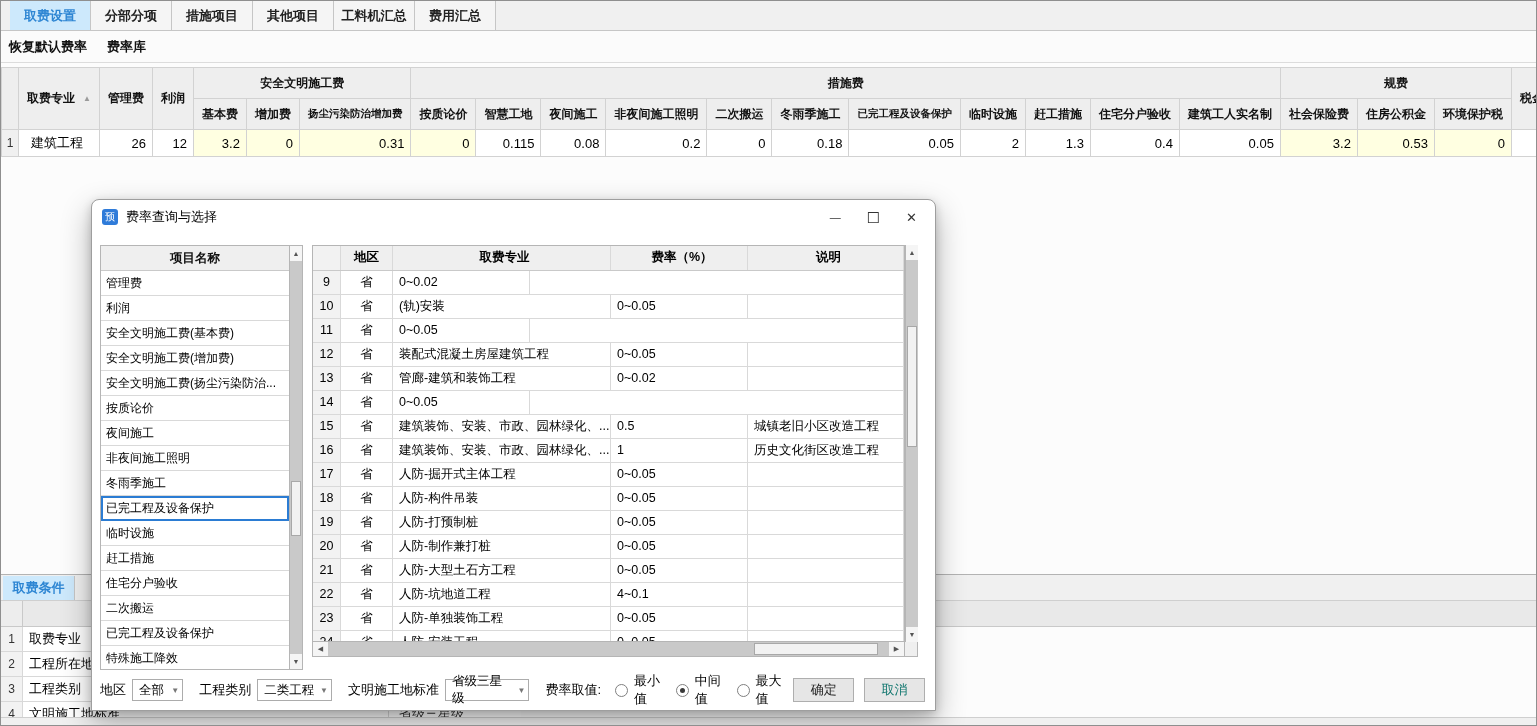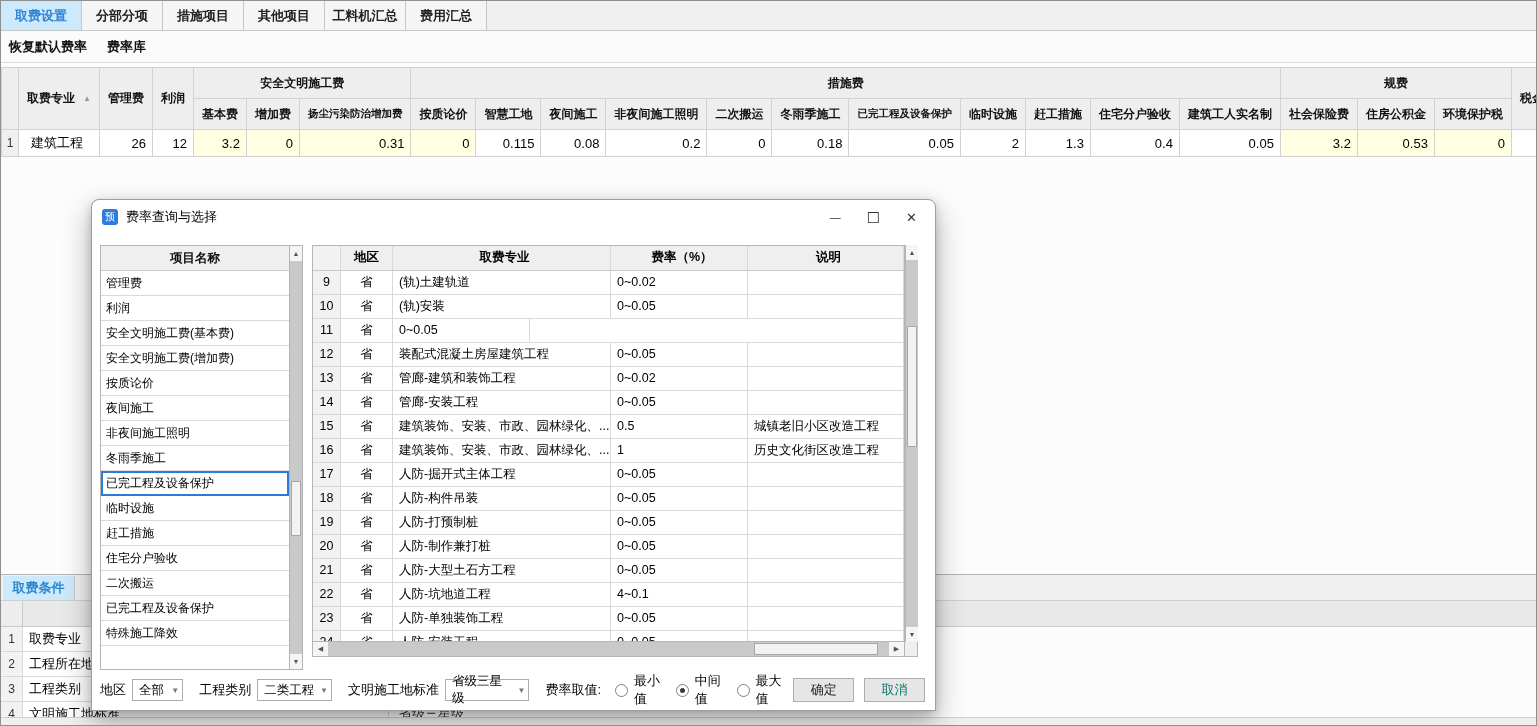--- a/index.html
+++ b/index.html
@@ -6,21 +6,21 @@
   body { background:#ddd; font-family:"Liberation Sans","DejaVu Sans",sans-serif; }
   .window{ position:relative; width:1537px; height:726px; background:#fcfcfc;
            border:1px solid #8f8f8f; overflow:hidden; }
 
   
   .tabbar{ position:absolute; top:0; left:0; right:0; height:30px; background:#f0f0f0;
            border-bottom:1px solid #c6c6c6; display:flex; }
   .tab{ width:81px; display:flex; align-items:center; justify-content:center;
         font-size:13px; font-weight:600; color:#222; background:#f5f5f5;
         border-right:1px solid #c6c6c6; cursor:default; }
-  .tab.active{ background:#cde9fc; color:#2e86d3; }
+  .tab.active{ background:#cde9fc; color:#2e86d3;margin-left:9px; }
 
   
   .toolbar{ position:absolute; top:30px; left:0; right:0; height:32px; background:#fbfbfb;
             border-bottom:1px solid #dcdcdc; display:flex; align-items:center; gap:20px;
             padding-left:8px; font-size:13px; font-weight:600; color:#111; }
 
   
   .fee-table-wrap{ position:absolute; top:66px; left:0; width:1537px; overflow:hidden; }
   table.fee{ border-collapse:collapse; table-layout:fixed; }
   table.fee th, table.fee td{ border:1px solid #d2d2d2; overflow:hidden; white-space:nowrap; }
@@ -270,20 +270,21 @@
       </div>
     </div>
 
     <div class="dlg-list">
       <div class="list-main">
         <div class="list-header">项目名称</div>
       <div class="list-item">管理费</div>
           <div class="list-item">利润</div>
           <div class="list-item">安全文明施工费(基本费)</div>
           <div class="list-item">安全文明施工费(增加费)</div>
+          <div class="list-item">安全文明施工费(扬尘污染防治...</div>
           <div class="list-item">按质论价</div>
           <div class="list-item">夜间施工</div>
           <div class="list-item">非夜间施工照明</div>
           <div class="list-item">冬雨季施工</div>
           <div class="list-item selected">已完工程及设备保护</div>
           <div class="list-item">临时设施</div>
           <div class="list-item">赶工措施</div>
           <div class="list-item">住宅分户验收</div>
           <div class="list-item">二次搬运</div>
           <div class="list-item">已完工程及设备保护</div>
@@ -303,21 +304,20 @@
           <div class="rt-row rt-head">
             <div class="rt-c0"></div>
             <div class="rt-c1">地区</div>
             <div class="rt-c2">取费专业</div>
             <div class="rt-c3">费率（%）</div>
             <div class="rt-c4">说明</div>
           </div>
           <div class="rt-row">
             <div class="rt-c0">9</div>
             <div class="rt-c1">省</div>
-            <div class="rt-c2">(轨)土建轨道</div>
             <div class="rt-c3">0~0.02</div>
             <div class="rt-c4"></div>
           </div>
           <div class="rt-row">
             <div class="rt-c0">10</div>
             <div class="rt-c1">省</div>
             <div class="rt-c2">(轨)安装</div>
             <div class="rt-c3">0~0.05</div>
             <div class="rt-c4"></div>
           </div>
@@ -337,21 +337,20 @@
           <div class="rt-row">
             <div class="rt-c0">13</div>
             <div class="rt-c1">省</div>
             <div class="rt-c2">管廊-建筑和装饰工程</div>
             <div class="rt-c3">0~0.02</div>
             <div class="rt-c4"></div>
           </div>
           <div class="rt-row">
             <div class="rt-c0">14</div>
             <div class="rt-c1">省</div>
-            <div class="rt-c2">管廊-安装工程</div>
             <div class="rt-c3">0~0.05</div>
             <div class="rt-c4"></div>
           </div>
           <div class="rt-row">
             <div class="rt-c0">15</div>
             <div class="rt-c1">省</div>
             <div class="rt-c2">建筑装饰、安装、市政、园林绿化、...</div>
             <div class="rt-c3">0.5</div>
             <div class="rt-c4">城镇老旧小区改造工程</div>
           </div>

